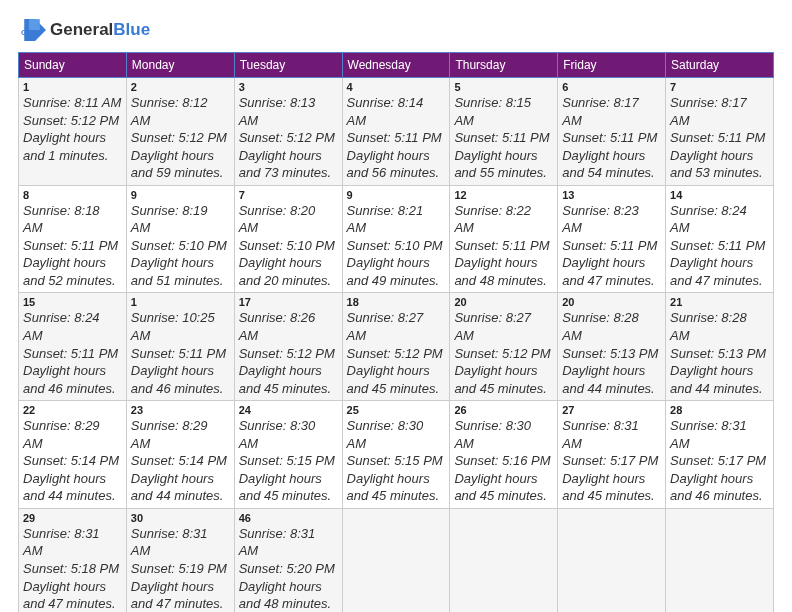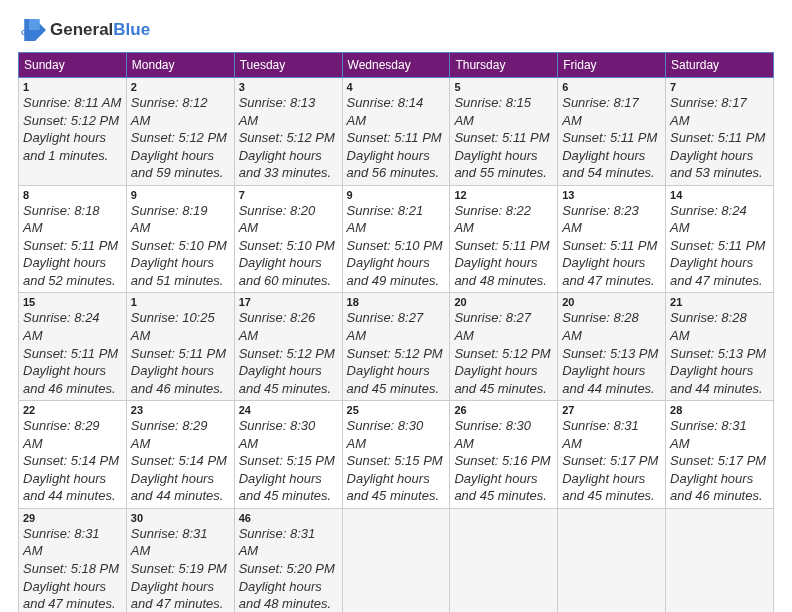--- a/index.html
+++ b/index.html
@@ -131,21 +131,21 @@
           <td>
             <span class="day-number">1</span>
             <div class="day-info"><span>Sunrise: 8:11 AM</span><br><span>Sunset: 5:12 PM</span><br><span>Daylight hours</span><br><span>and 1 minutes.</span></div>
           </td>
           <td>
             <span class="day-number">2</span>
             <div class="day-info"><span>Sunrise: 8:12 AM</span><br><span>Sunset: 5:12 PM</span><br><span>Daylight hours</span><br><span>and 59 minutes.</span></div>
           </td>
           <td>
             <span class="day-number">3</span>
-            <div class="day-info"><span>Sunrise: 8:13 AM</span><br><span>Sunset: 5:12 PM</span><br><span>Daylight hours</span><br><span>and 33 minutes.</span></div>
+            <div class="day-info"><span>Sunrise: 8:13 AM</span><br><span>Sunset: 5:12 PM</span><br><span>Daylight hours</span><br><span>and 73 minutes.</span></div>
           </td>
           <td>
             <span class="day-number">4</span>
             <div class="day-info"><span>Sunrise: 8:14 AM</span><br><span>Sunset: 5:11 PM</span><br><span>Daylight hours</span><br><span>and 56 minutes.</span></div>
           </td>
           <td>
             <span class="day-number">5</span>
             <div class="day-info"><span>Sunrise: 8:15 AM</span><br><span>Sunset: 5:11 PM</span><br><span>Daylight hours</span><br><span>and 55 minutes.</span></div>
           </td>
           <td>
@@ -161,21 +161,21 @@
           <td>
             <span class="day-number">8</span>
             <div class="day-info"><span>Sunrise: 8:18 AM</span><br><span>Sunset: 5:11 PM</span><br><span>Daylight hours</span><br><span>and 52 minutes.</span></div>
           </td>
           <td>
             <span class="day-number">9</span>
             <div class="day-info"><span>Sunrise: 8:19 AM</span><br><span>Sunset: 5:10 PM</span><br><span>Daylight hours</span><br><span>and 51 minutes.</span></div>
           </td>
           <td>
             <span class="day-number">7</span>
-            <div class="day-info"><span>Sunrise: 8:20 AM</span><br><span>Sunset: 5:10 PM</span><br><span>Daylight hours</span><br><span>and 60 minutes.</span></div>
+            <div class="day-info"><span>Sunrise: 8:20 AM</span><br><span>Sunset: 5:10 PM</span><br><span>Daylight hours</span><br><span>and 20 minutes.</span></div>
           </td>
           <td>
             <span class="day-number">9</span>
             <div class="day-info"><span>Sunrise: 8:21 AM</span><br><span>Sunset: 5:10 PM</span><br><span>Daylight hours</span><br><span>and 49 minutes.</span></div>
           </td>
           <td>
             <span class="day-number">12</span>
             <div class="day-info"><span>Sunrise: 8:22 AM</span><br><span>Sunset: 5:11 PM</span><br><span>Daylight hours</span><br><span>and 48 minutes.</span></div>
           </td>
           <td>

